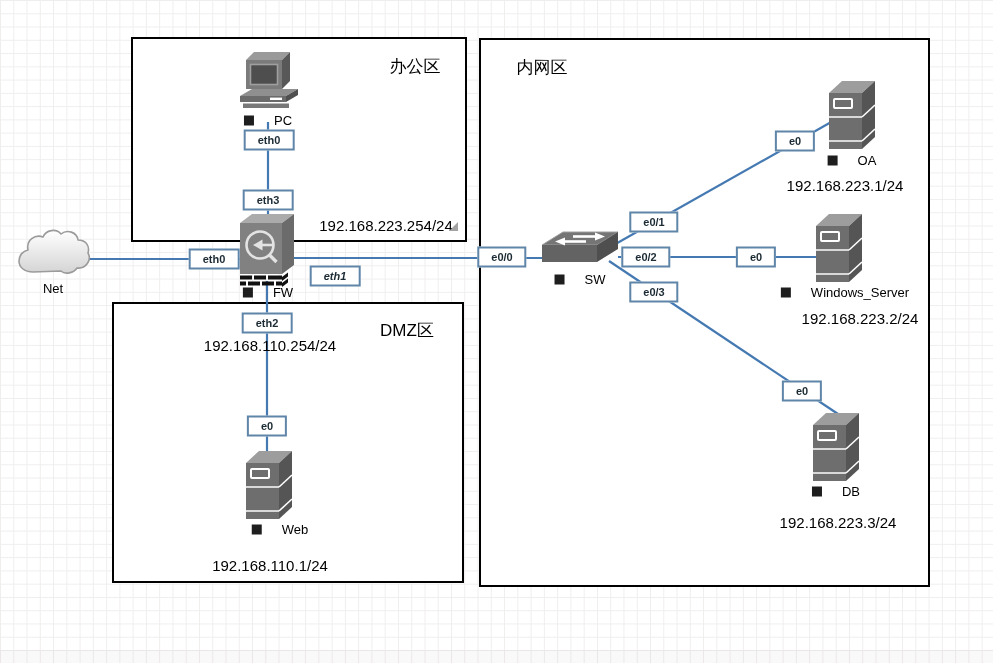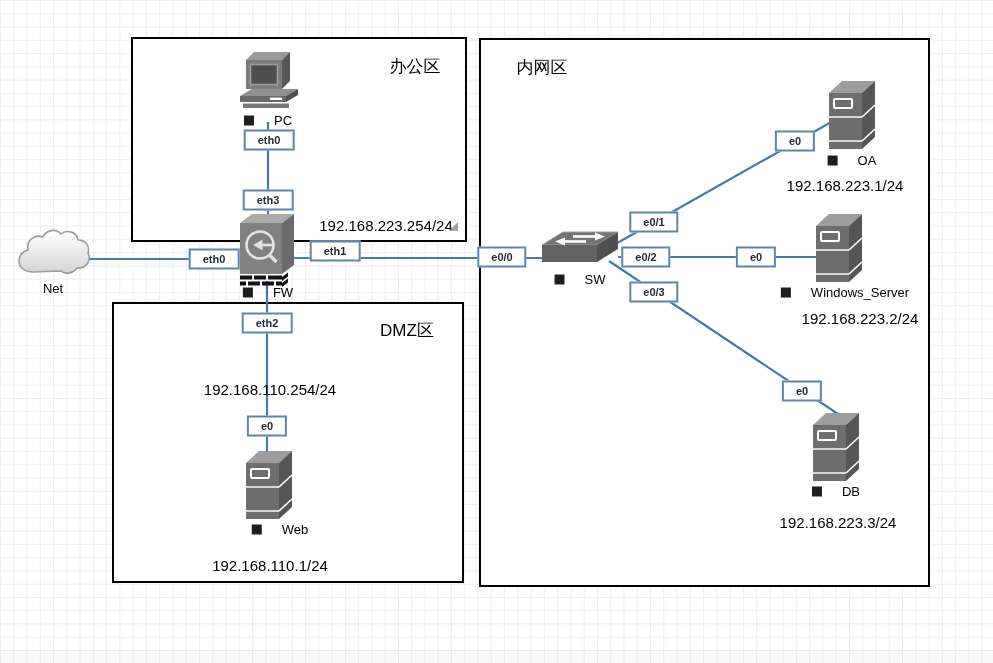--- a/index.html
+++ b/index.html
@@ -196,24 +196,24 @@
     </svg>
   </div>
   <div class="nodelabel" style="left:270px;top:529px;padding-left:20px;">
     <span class="sq"></span>
     <span>Web</span>
   </div>
   <span class="iptext" style="left:270px;top:565px;">192.168.110.1/24</span>
 
   <span class="iptext" style="left:386px;top:225px;">192.168.223.254/24</span>
   <div class="overflow-tri" style="left:449px;top:222px;"></div>
-  <span class="iptext" style="left:270px;top:345px;margin-top:44px;">192.168.110.254/24</span>
+  <span class="iptext" style="left:270px;top:345px;">192.168.110.254/24</span>
 
   <span class="pill" style="left:214px;top:259px;">eth0</span>
-  <span class="pill" style="left:335px;top:251px;">eth1</span>
+  <span class="pill" style="left:335px;top:276px;font-style:italic;">eth1</span>
   <span class="pill" style="left:269px;top:140px;">eth0</span>
   <span class="pill" style="left:268px;top:200px;">eth3</span>
   <span class="pill" style="left:267px;top:323px;">eth2</span>
   <span class="pill" style="left:267px;top:426px;">e0</span>
   <span class="pill" style="left:502px;top:257px;">e0/0</span>
   <span class="pill" style="left:654px;top:222px;">e0/1</span>
   <span class="pill" style="left:646px;top:257px;">e0/2</span>
   <span class="pill" style="left:654px;top:292px;">e0/3</span>
   <span class="pill" style="left:795px;top:141px;">e0</span>
   <span class="pill" style="left:756px;top:257px;">e0</span>

